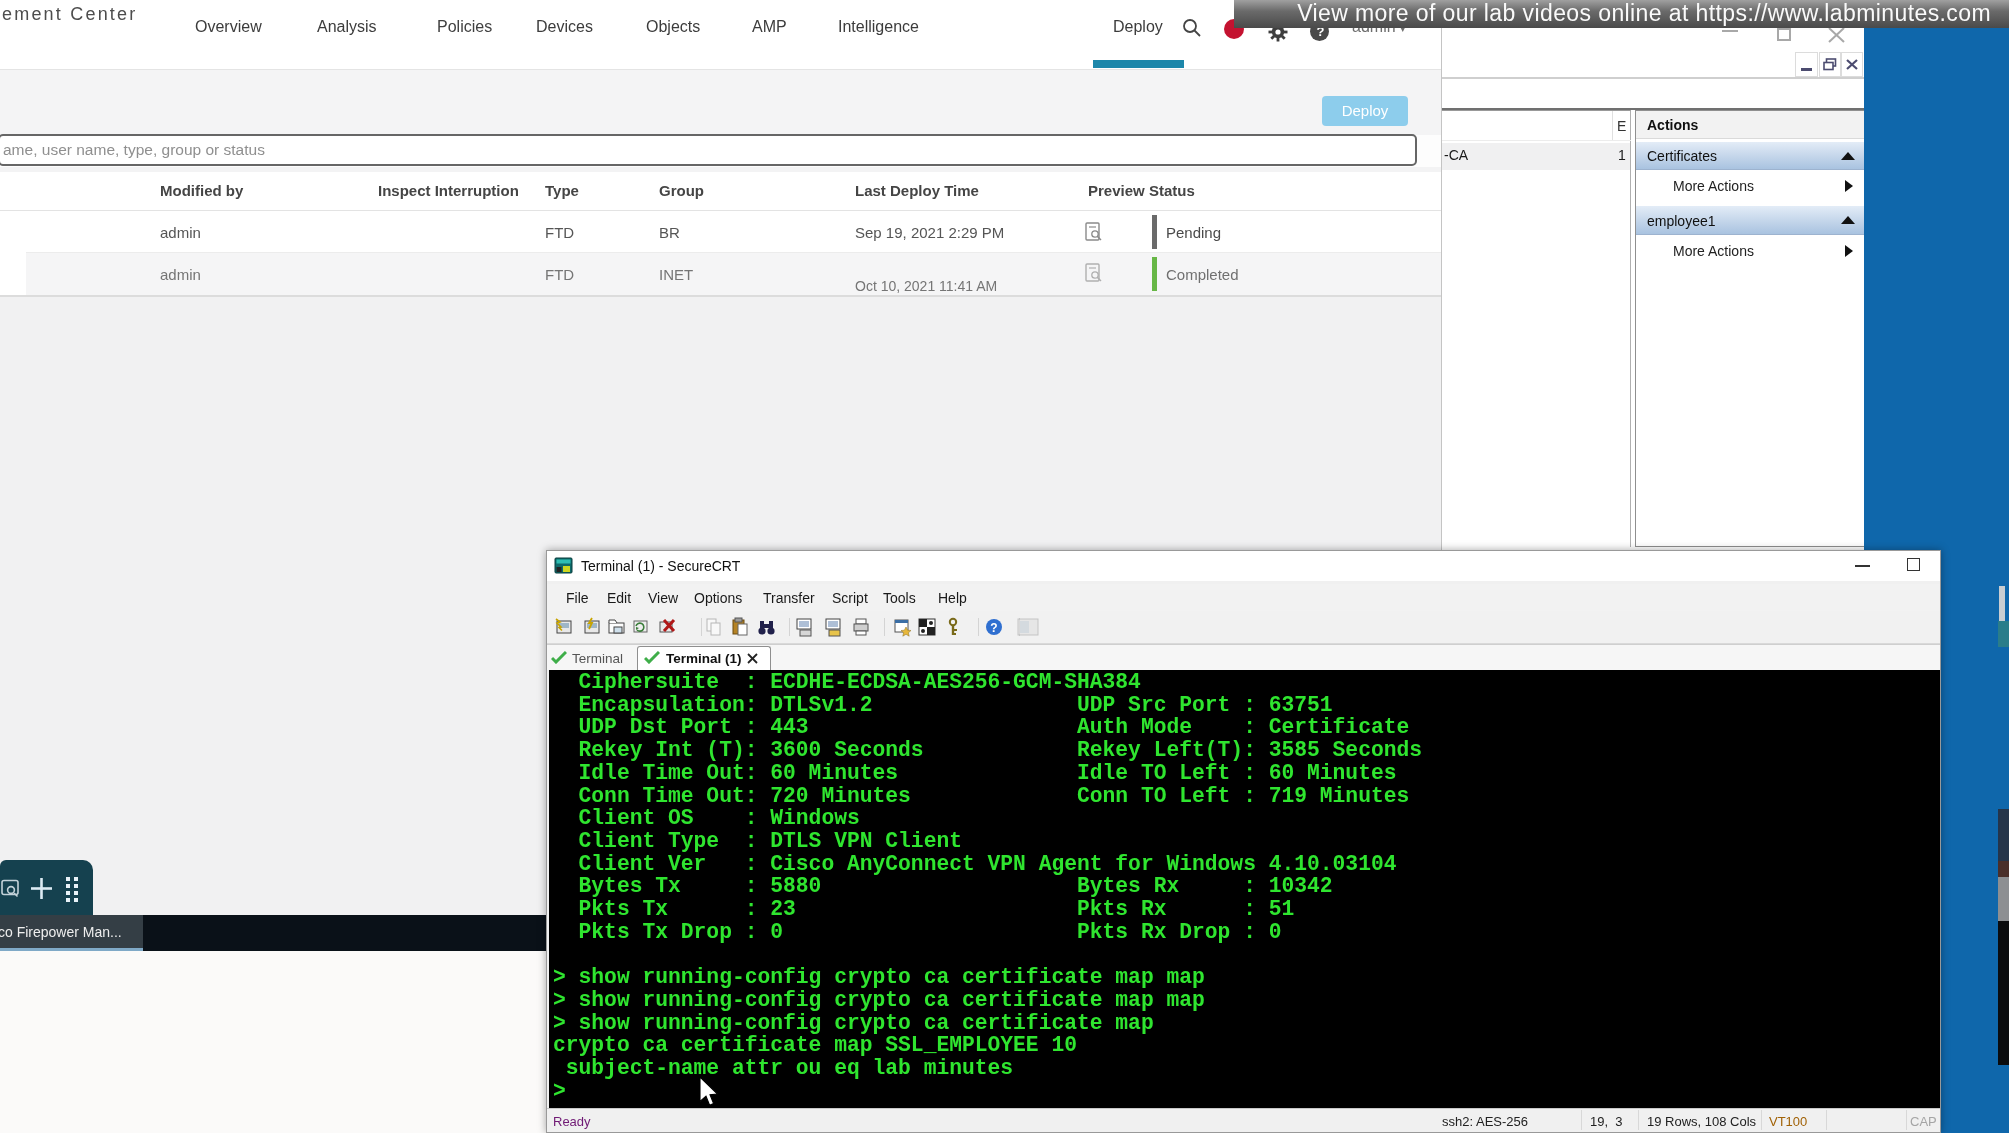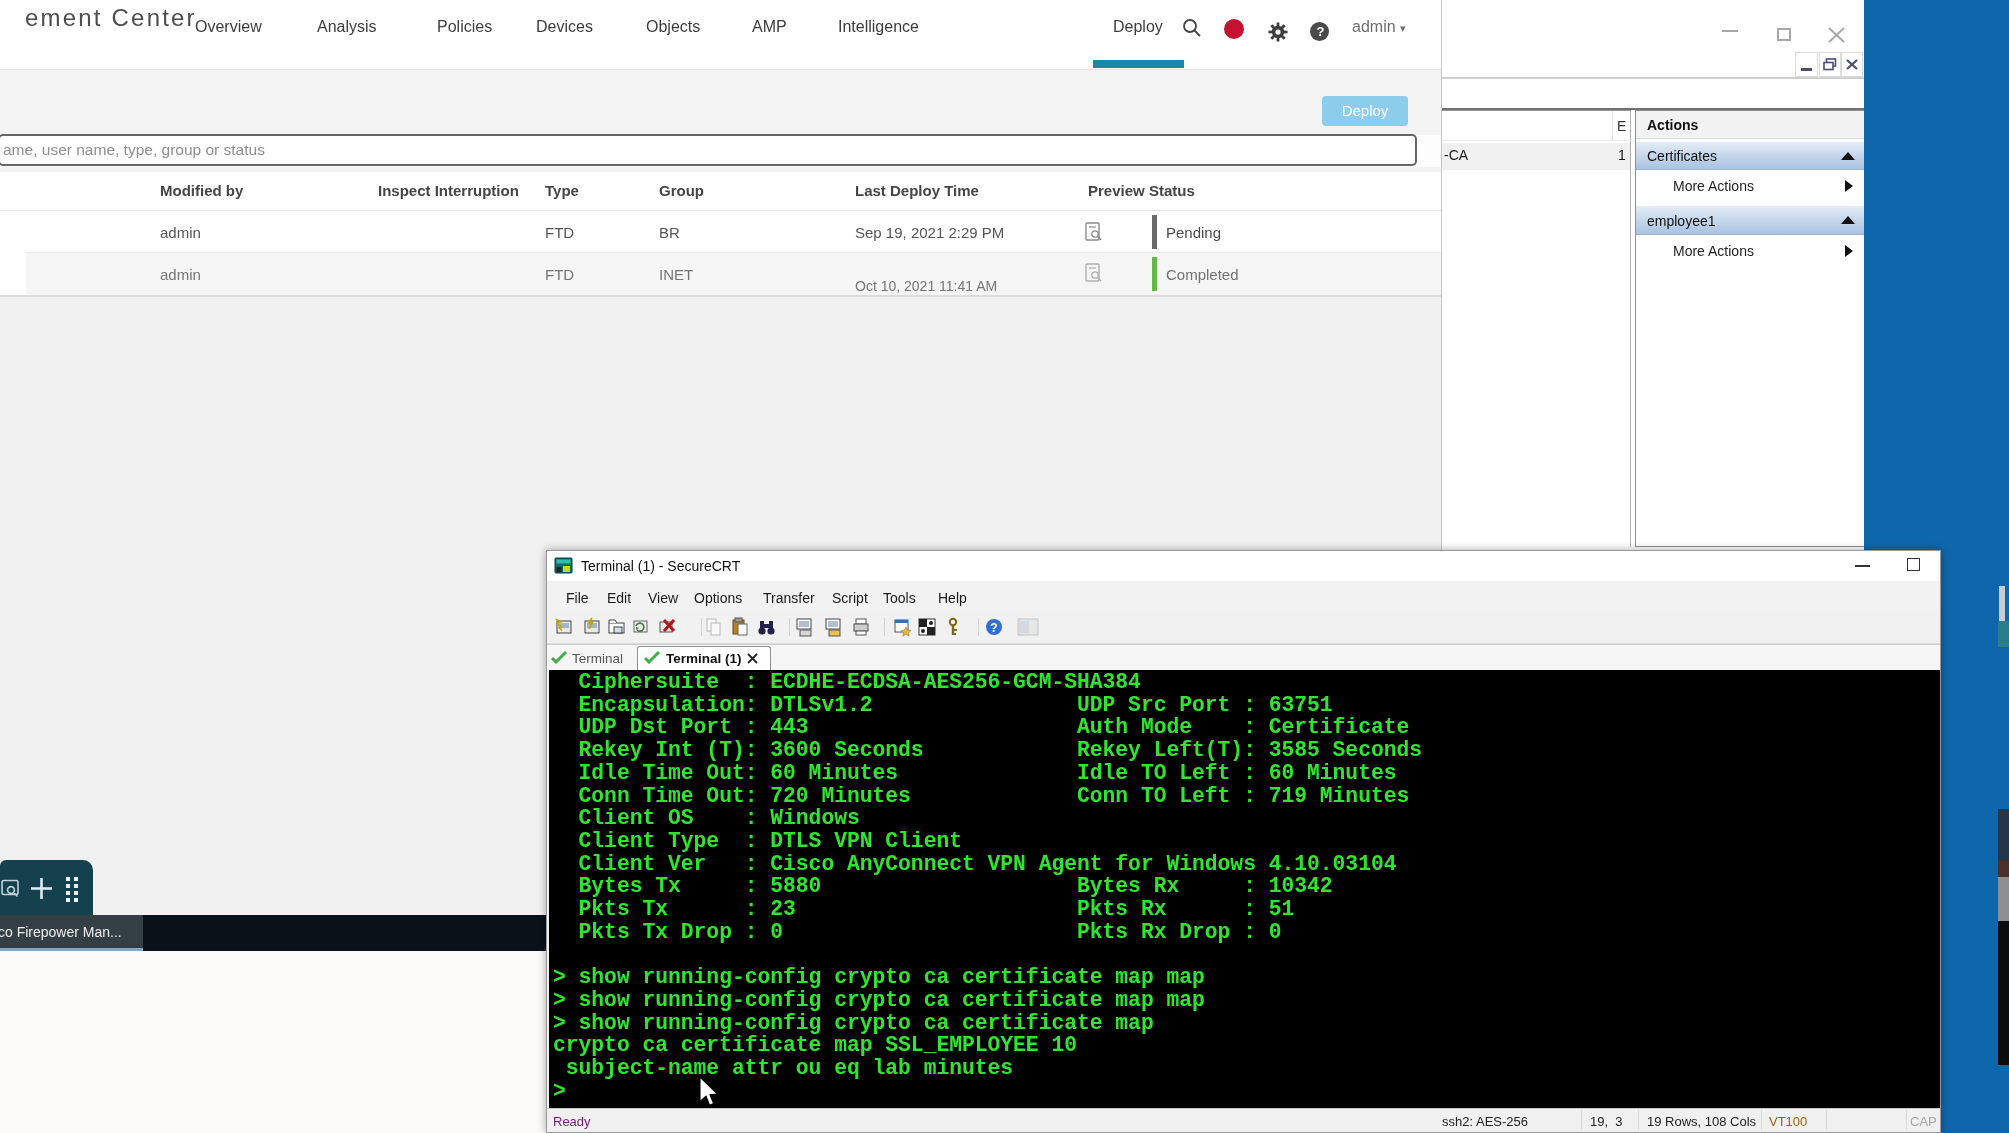--- a/index.html
+++ b/index.html
@@ -64,21 +64,21 @@
     <div class="abs" style="left:194px; top:206px; width:229px; height:29px; background:linear-gradient(180deg,#e3ecf7 0%,#c6d7eb 50%,#a9c3e0 100%); border-bottom:1px solid #9db3cf;"></div>
     <div class="abs" style="left:205px; top:213px; font-size:14px; color:#101010;">employee1</div>
     <div class="abs" style="left:399px; top:216px; width:0; height:0; border-left:7px solid transparent; border-right:7px solid transparent; border-bottom:8px solid #111;"></div>
     <div class="abs" style="left:231px; top:243px; font-size:14px; color:#222;">More Actions</div>
     <div class="abs" style="left:403px; top:245px; width:0; height:0; border-top:6px solid transparent; border-bottom:6px solid transparent; border-left:8px solid #111;"></div>
   </div>
 
   <div class="abs" id="fmc" style="left:0; top:0; width:1441px; height:915px; background:#fdfdfd; overflow:hidden;">
 
     <div class="abs" style="left:0; top:0; width:1441px; height:69px; background:#fff;"></div>
-    <div class="abs" style="left:2px; top:4px; font-size:24px; letter-spacing:2.2px; color:#4d4d4d;margin-left:23px;">ement Center</div>
+    <div class="abs" style="left:2px; top:4px; font-size:18px; letter-spacing:2.2px; color:#4d4d4d;">ement Center</div>
     <div class="abs" style="left:195px; top:18px; font-size:16px; color:#3c3c3c;">Overview</div>
     <div class="abs" style="left:317px; top:18px; font-size:16px; color:#3c3c3c;">Analysis</div>
     <div class="abs" style="left:437px; top:18px; font-size:16px; color:#404040;">Policies</div>
     <div class="abs" style="left:536px; top:18px; font-size:16px; color:#3c3c3c;">Devices</div>
     <div class="abs" style="left:646px; top:18px; font-size:16px; color:#3c3c3c;">Objects</div>
     <div class="abs" style="left:752px; top:18px; font-size:16px; color:#3c3c3c;">AMP</div>
     <div class="abs" style="left:838px; top:18px; font-size:16px; color:#3c3c3c;">Intelligence</div>
     <div class="abs" style="left:1113px; top:18px; font-size:16px; color:#3c3c3c;">Deploy</div>
 
     <svg class="abs" style="left:1181px; top:17px;" width="22" height="22" viewBox="0 0 22 22">
@@ -399,14 +399,15 @@
           <rect x="5" y="5" width="3" height="3"></rect>
           <rect x="0" y="10" width="3" height="3"></rect>
         </g>
       </svg>
   </div>
 
   <svg class="abs" style="left:698px; top:1076px; z-index:40;" width="23" height="32" viewBox="0 0 23 32">
       <path d="M2 1 L2 25.5 L8 20.2 L11.6 29.2 L15.6 27.5 L12 18.7 L19.5 18 Z" fill="#fff" stroke="#000" stroke-width="1.1"></path>
     </svg>
 
+  <div class="abs" id="banner" style="left:1234px; top:0; width:775px; height:28px; background:linear-gradient(180deg,#a0a0a0 0%,#6a6a6a 40%,#4a4a4a 100%); color:#fafafa; font-size:23px; letter-spacing:.4px; line-height:26px; text-align:right; padding-right:18px; white-space:nowrap;">View more of our lab videos online at https://www.labminutes.com</div>
 
 </div>
 
 </body></html>

